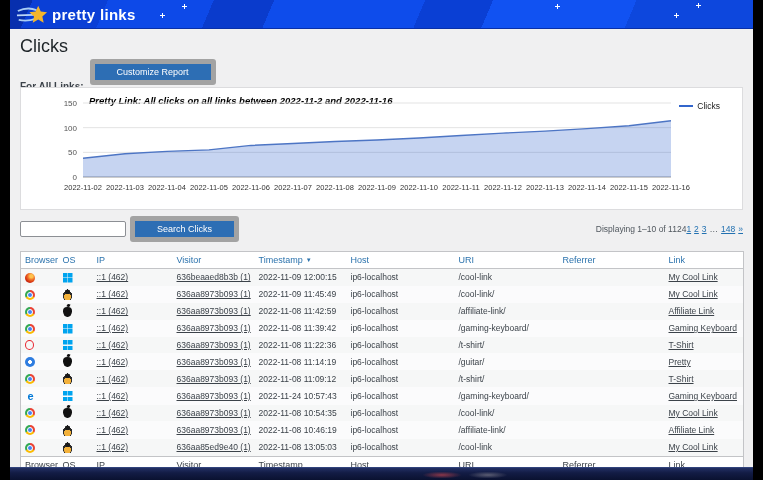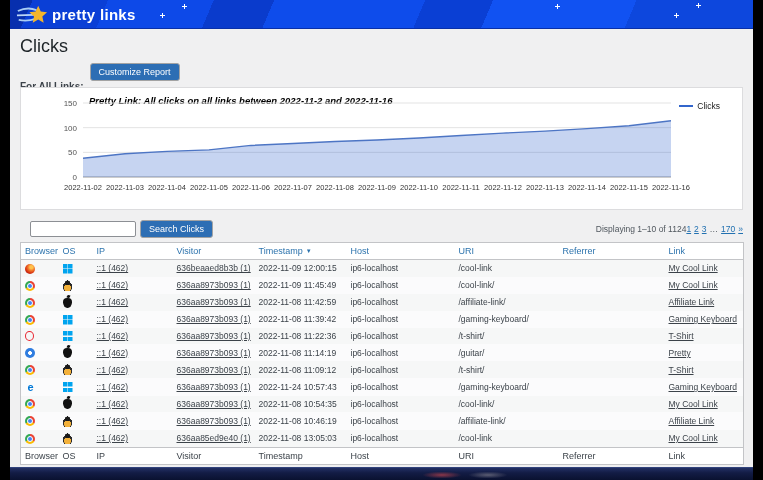--- a/index.html
+++ b/index.html
@@ -18,42 +18,42 @@
   .logo { position:absolute; left:6px; top:3px; display:flex; align-items:center; gap:4px; }
   .logo-text { color:#fff; font-size:15px; font-weight:600; letter-spacing:.3px; }
   .sparkle { position:absolute; width:5px; height:5px;
     background: linear-gradient(#fff,#fff) center/1px 100% no-repeat,
                 linear-gradient(#fff,#fff) center/100% 1px no-repeat; }
 
   
   .page-title { margin:7px 0 0 10px; font-size:18px; font-weight:400; color:#1d2327; }
   .filter-row { margin:6px 0 0 10px; display:flex; align-items:center; gap:6px; height:18px; }
   .filter-label { font-size:10px; font-weight:bold; color:#3c434a;margin-top:28px; }
-  .btn-blue { background:#2d6eb4; border:1px solid #a3a3a3; color:#fff; font-size:9px;
-    padding:3px 8px; border-radius:3px; font-family:inherit; cursor:pointer; }
+  .btn-blue { background:#2d6eb4; border:5px solid #a3a3a3; color:#fff; font-size:9px;
+    padding:3px 22px; border-radius:3px; font-family:inherit; cursor:pointer; }
 
   
   .chart-card { position:relative; margin:6px 10px 0 10px; height:123px; background:#fff; border:1px solid #dcdcde; }
   .chart-title { position:absolute; left:68px; top:7px; font-size:9.5px; font-weight:bold; color:#000;font-style:italic; }
   .chart-legend { position:absolute; right:22px; top:13px; display:flex; align-items:center; gap:4px; }
   .legend-line { width:14px; height:2px; background:#3366cc; }
   .legend-label { font-size:8.5px; color:#222; }
   .chart-svg-wrap { position:absolute; left:0; top:0; width:100%; height:100%; }
 
   
-  .search-row { margin:10px 10px 0 20px; display:flex; align-items:center; justify-content:space-between; height:18px; }
+  .search-row { margin:10px 10px 0 10px; display:flex; align-items:center; justify-content:space-between; height:18px; }
   .search-left { display:flex; align-items:center; gap:4px; }
   .search-input { width:106px; height:16px; border:1px solid #8c8f94; border-radius:2px; background:#fff; font-size:9px; padding:0 3px; }
   .pager { font-size:8.5px; color:#50575e; display:flex; align-items:center; }
   .pages { display:flex; gap:3px; }
   .page-link { color:#2271b1; text-decoration:underline; cursor:pointer; }
   .page-ellipsis { color:#50575e; }
 
   
-  .clicks-table { margin:4px 10px 0 10px; width:723px; border-collapse:collapse; table-layout:fixed;
+  .clicks-table { margin:13px 10px 0 10px; width:723px; border-collapse:collapse; table-layout:fixed;
     background:#fff; border:1px solid #c3c4c7; }
   .clicks-table th, .clicks-table td { text-align:left; padding:3px 4px; overflow:hidden; white-space:nowrap; }
   .clicks-table thead th { font-size:9px; font-weight:normal; color:#2c73ad; border-bottom:1px solid #c3c4c7; height:15px; cursor:pointer; }
   .clicks-table tfoot th { font-size:9px; font-weight:normal; color:#3c434a; border-top:1px solid #c3c4c7; height:15px; }
   .clicks-table tbody td { font-size:8.5px; color:#3c434a; height:16px; }
   .clicks-table tbody tr:nth-child(odd)  { background:#f6f7f7; }
   .clicks-table tbody tr:nth-child(even) { background:#fbfbfc; }
   .cell-link { color:#2c73ad; cursor:pointer;text-decoration:underline; }
   .sort-arrow { font-size:6px; color:#2c73ad; margin-left:3px; vertical-align:1px; }
   .clicks-table th:nth-child(1){width:38px}.clicks-table th:nth-child(2){width:34px}
@@ -167,21 +167,21 @@
         <input class="search-input" type="text" value="" style="">
         <button class="btn-blue">Search Clicks</button>
       </div>
       <div class="pager">
         <span>Displaying 1–10 of 1124</span>
         <span class="pages">
             <span class="page-link">1</span>
             <span class="page-link">2</span>
             <span class="page-link">3</span>
             <span class="page-ellipsis">…</span>
-            <span class="page-link">170</span>
+            <span class="page-link">148</span>
             <span class="page-link">»</span>
           </span>
       </div>
     </div>
 
     <table class="clicks-table">
       <thead>
           <tr>
             <th><span>Browser</span></th>
             <th><span>OS</span></th>

